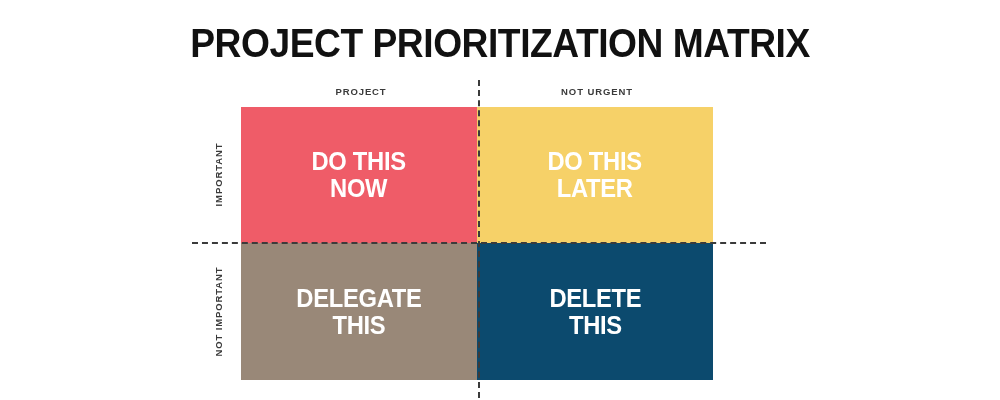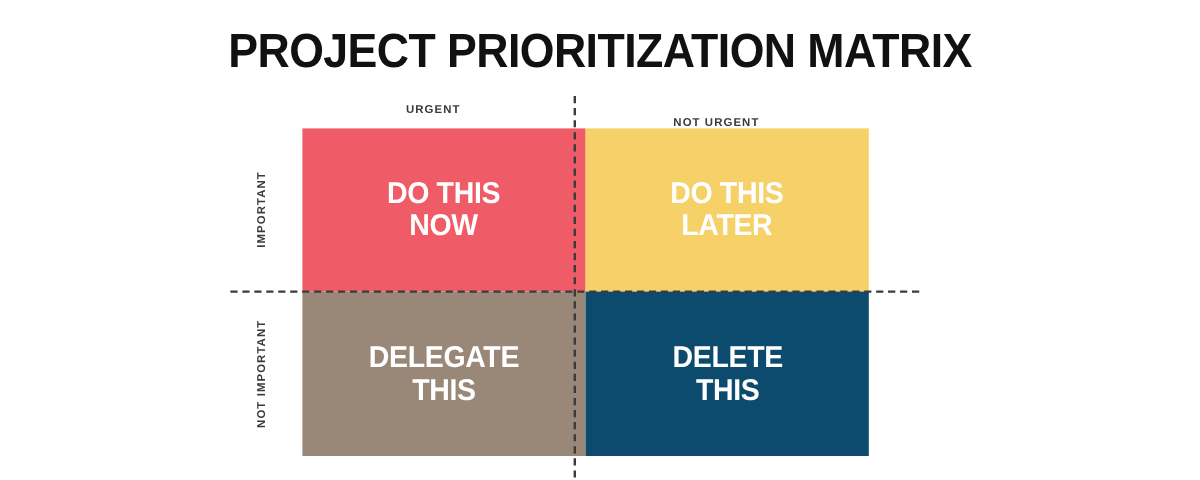--- a/index.html
+++ b/index.html
@@ -44,21 +44,21 @@
     position: absolute;
     top: 86px;
     font-size: 9.5px;
     font-weight: bold;
     letter-spacing: 0.9px;
     color: #3a3a3a;
     text-align: center;
     line-height: 12px;
   }
   #col-urgent   { left: 243px; width: 236px; }
-  #col-not-urgent { left: 479px; width: 236px; margin-top: 11px; }
+  #col-not-urgent { left: 479px; width: 236px; }
 
   
   .row-header {
     position: absolute;
     left: 0;
     width: 136px;
     text-align: center;
     font-size: 9.5px;
     font-weight: bold;
     letter-spacing: 0.9px;
@@ -73,21 +73,21 @@
   }
   #row-not-important {
     top: 306px;          
     left: 150px;
     transform: rotate(-90deg);
   }
 
   
   #matrix {
     position: absolute;
-    left: 252px;
+    left: 241px;
     top: 107px;
     width: 560px;
     height: 273px;
     display: grid;
     grid-template-columns: 236px 236px;
     grid-template-rows: 136px 137px;
   }
   .quadrant {
     display: flex;
     align-items: center;
@@ -125,21 +125,21 @@
     border-left: 2px dashed #3b3b3b;
   }
 </style>
 </head>
 <body style="background: rgb(255, 255, 255);">
 
 <div id="stage" style="background: rgb(255, 255, 255); text-decoration: underline;">
 
   <div id="title">PROJECT PRIORITIZATION MATRIX</div>
 
-  <div class="col-header" id="col-urgent">URGENT</div>
+  <div class="col-header" id="col-urgent">PROJECT</div>
 
   <div class="col-header" id="col-not-urgent">NOT URGENT</div>
 
   <div class="row-header" id="row-important">IMPORTANT</div>
 
   <div class="row-header" id="row-not-important">NOT IMPORTANT</div>
 
   <div id="matrix">
 
     <div class="quadrant" style="background: rgb(239, 92, 104);">

